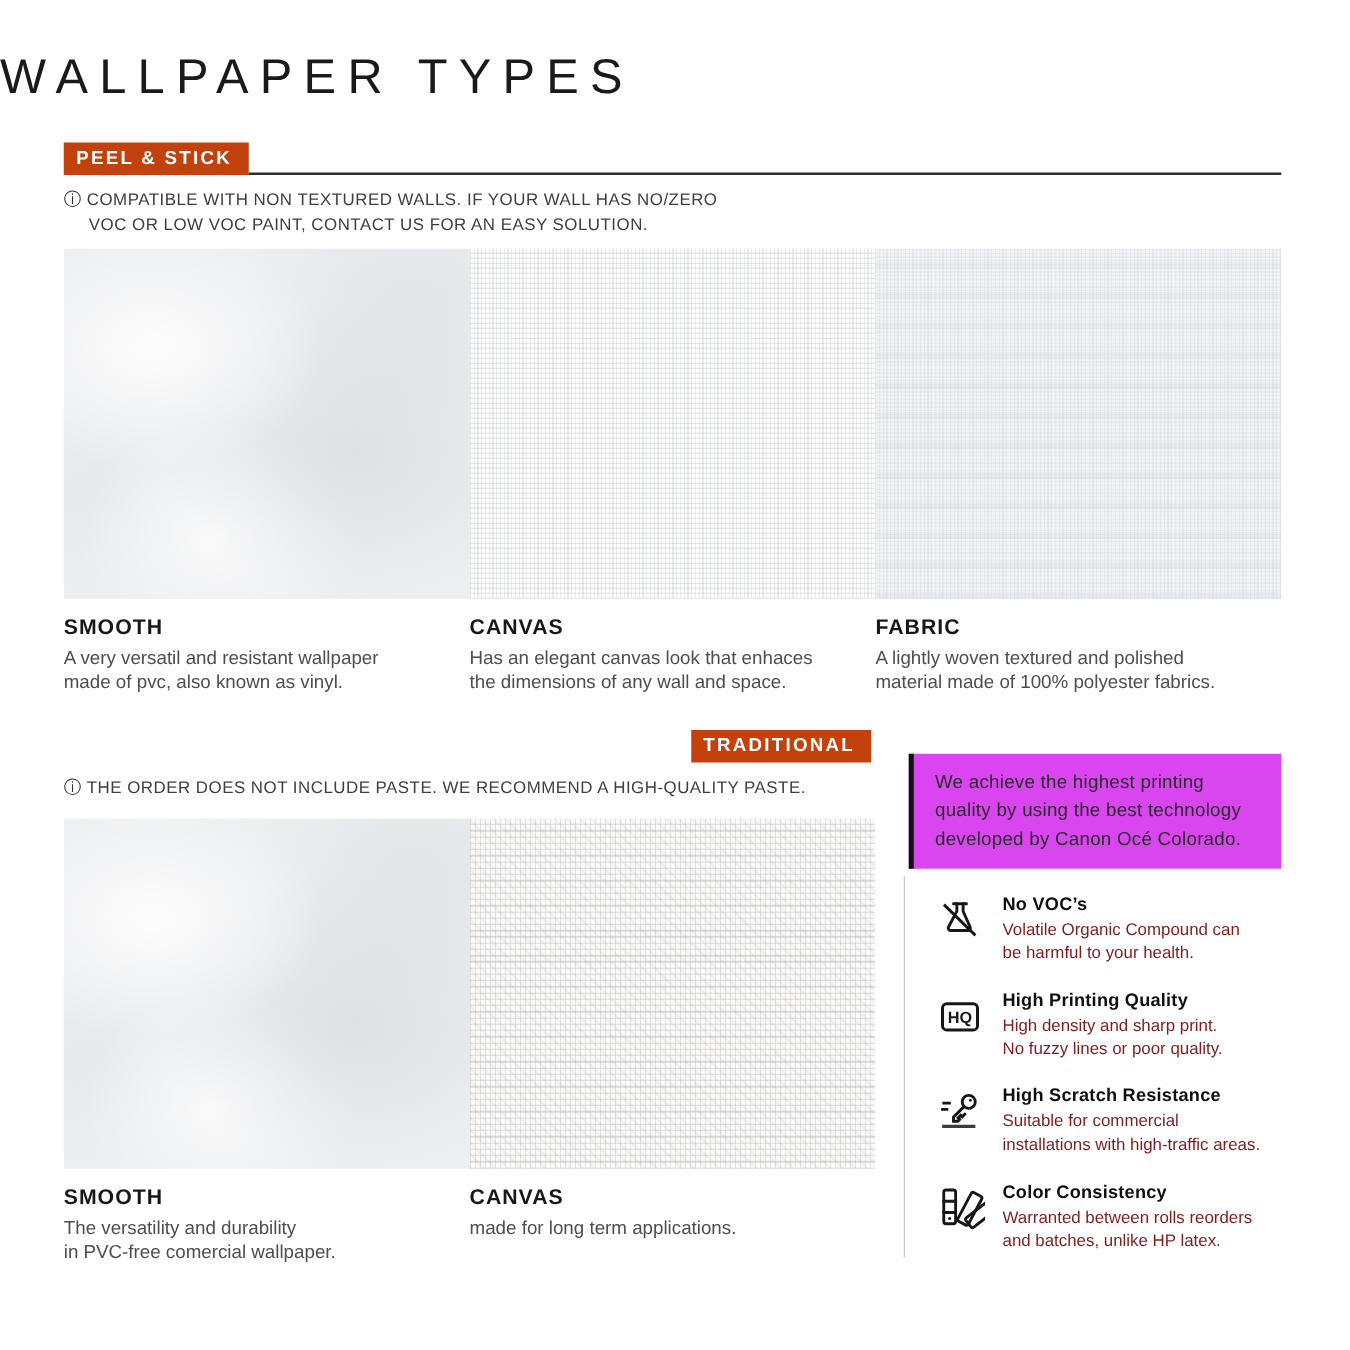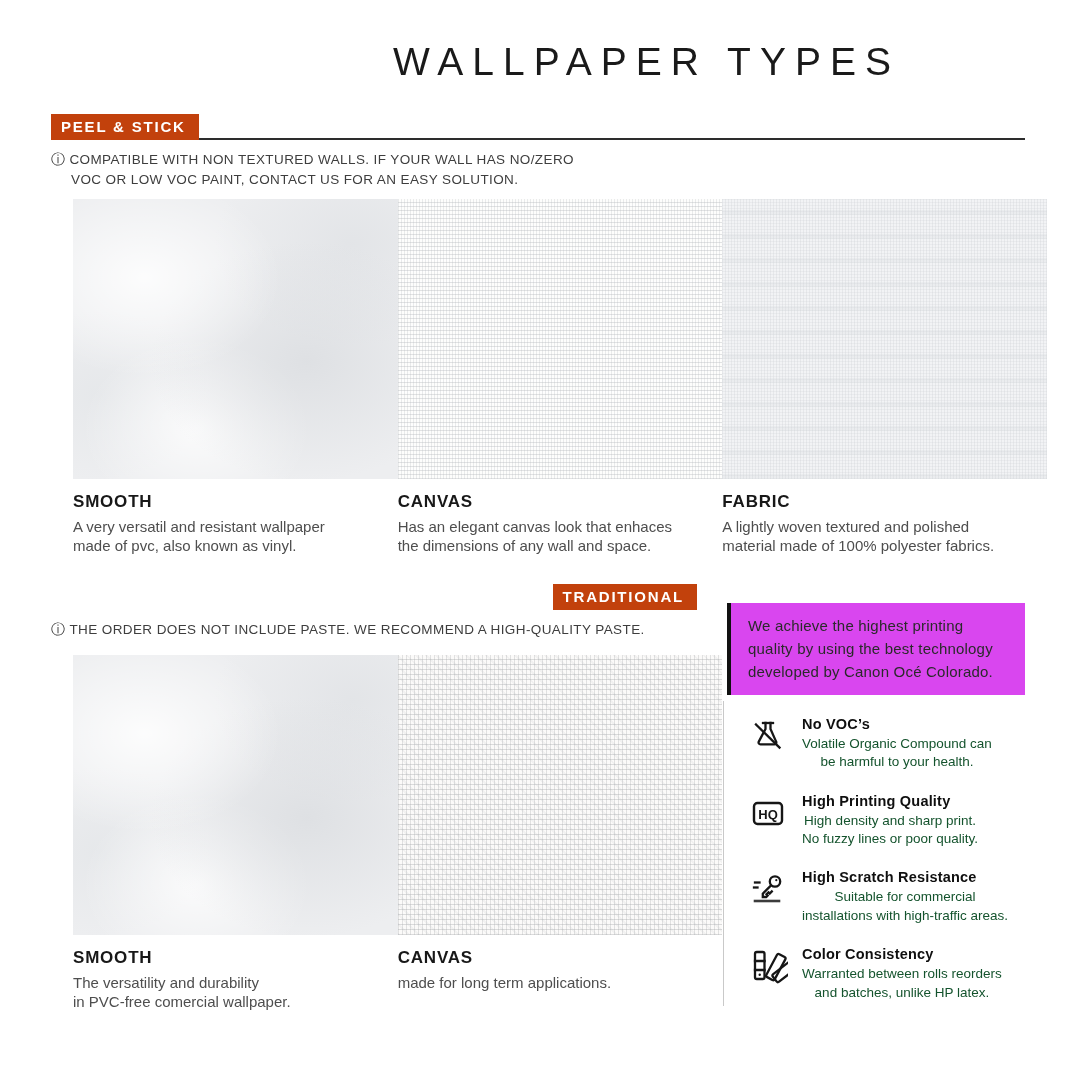--- a/index.html
+++ b/index.html
@@ -3,21 +3,21 @@
 <meta charset="utf-8">
 <style>
   html,body{margin:0;padding:0;background:#fff;}
   #canvas{
     position:relative;width:1080px;height:1080px;background:#ffffff;
     font-family:"Liberation Sans",sans-serif;overflow:hidden;
   }
   
   .title{
     position:absolute;top:40px;left:0;width:900px;margin:0;
-    text-align:right;font-size:39px;font-weight:500;color:#1a1a1a;
+    text-align:left;font-size:39px;font-weight:500;color:#1a1a1a;
     letter-spacing:9px;
   }
   
   .sec-header{position:absolute;left:51px;display:flex;align-items:flex-end;}
   .sec-header.peel{top:114px;width:974px;}
   .sec-header.trad{top:584px;width:646px;flex-direction:column;}
   .sec-label{
     display:inline-block;background:#c2410c;color:#fff;
     font-size:15px;font-weight:bold;letter-spacing:1.8px;
     padding:4px 13px 5px 10px;white-space:nowrap;
@@ -25,21 +25,21 @@
   .sec-rule{flex:1;border-bottom:2px solid #2d2d2d;}
   
   .note{position:absolute;left:51px;color:#3e3e3e;font-size:13.5px;
     letter-spacing:.4px;line-height:1.5;}
   .note.peel{top:149px;}
   .note.trad{top:619px;}
   .info-icon{font-size:14px;margin-right:4px;color:#2e2e2e;}
   .note-indent{padding-left:20px;}
   
   .grid{position:absolute;left:51px;width:974px;display:grid;
-    grid-template-columns:repeat(3,1fr);margin-left:22px;}
+    grid-template-columns:repeat(3,1fr);}
   .grid.top{top:199px;}
   .grid.bottom{top:655px;}
   figure.swatch{margin:0;}
   .texture{height:280px;width:100%;}
   .tex-smooth{
     background-color:#edeef0;
     background-image:
       radial-gradient(ellipse 220px 160px at 22% 28%, rgba(255,255,255,.85), transparent 62%),
       radial-gradient(ellipse 260px 200px at 72% 58%, rgba(210,213,217,.55), transparent 60%),
       radial-gradient(ellipse 190px 150px at 38% 82%, rgba(255,255,255,.75), transparent 60%),
@@ -80,21 +80,21 @@
   }
   .quote-box span{display:block;}
   .features{
     position:absolute;left:723px;top:701px;width:302px;box-sizing:border-box;
     border-left:1px solid #c9c9c9;padding:15px 0 4px 24px;
   }
   .feature{display:flex;gap:14px;margin-bottom:21px;}
   .feature:last-child{margin-bottom:0;}
   .f-icon{flex:0 0 40px;height:40px;}
   .f-title{font-size:14.5px;font-weight:bold;color:#0f0f0f;letter-spacing:.2px;}
-  .f-desc{margin-top:3px;font-size:13.5px;color:#14532d;line-height:1.36;text-align:center;}
+  .f-desc{margin-top:3px;font-size:13.5px;color:#7f1d1d;line-height:1.36;}
   .f-desc span{display:block;}
   svg{display:block;}
 </style>
 </head>
 <body>
 
 <div id="canvas">
 
   <h1 class="title">WALLPAPER TYPES</h1>
 

